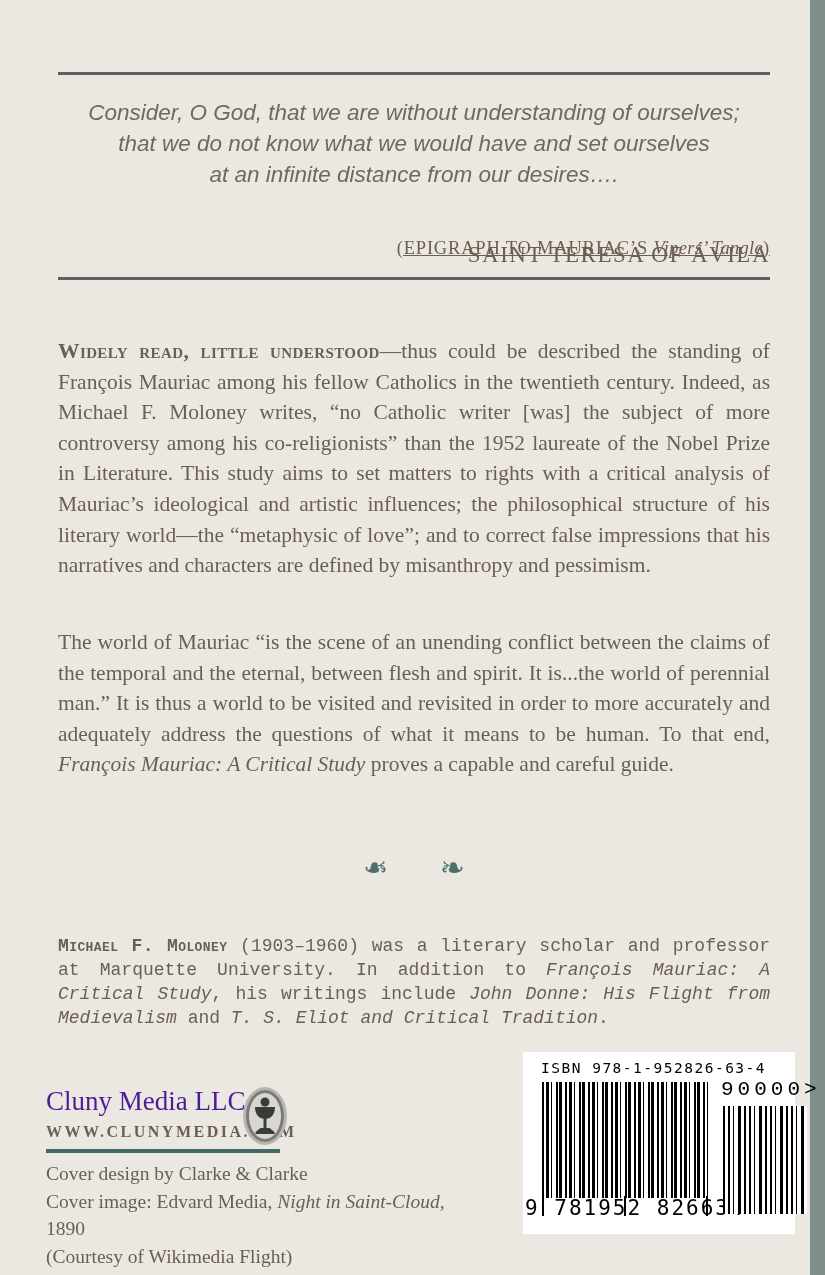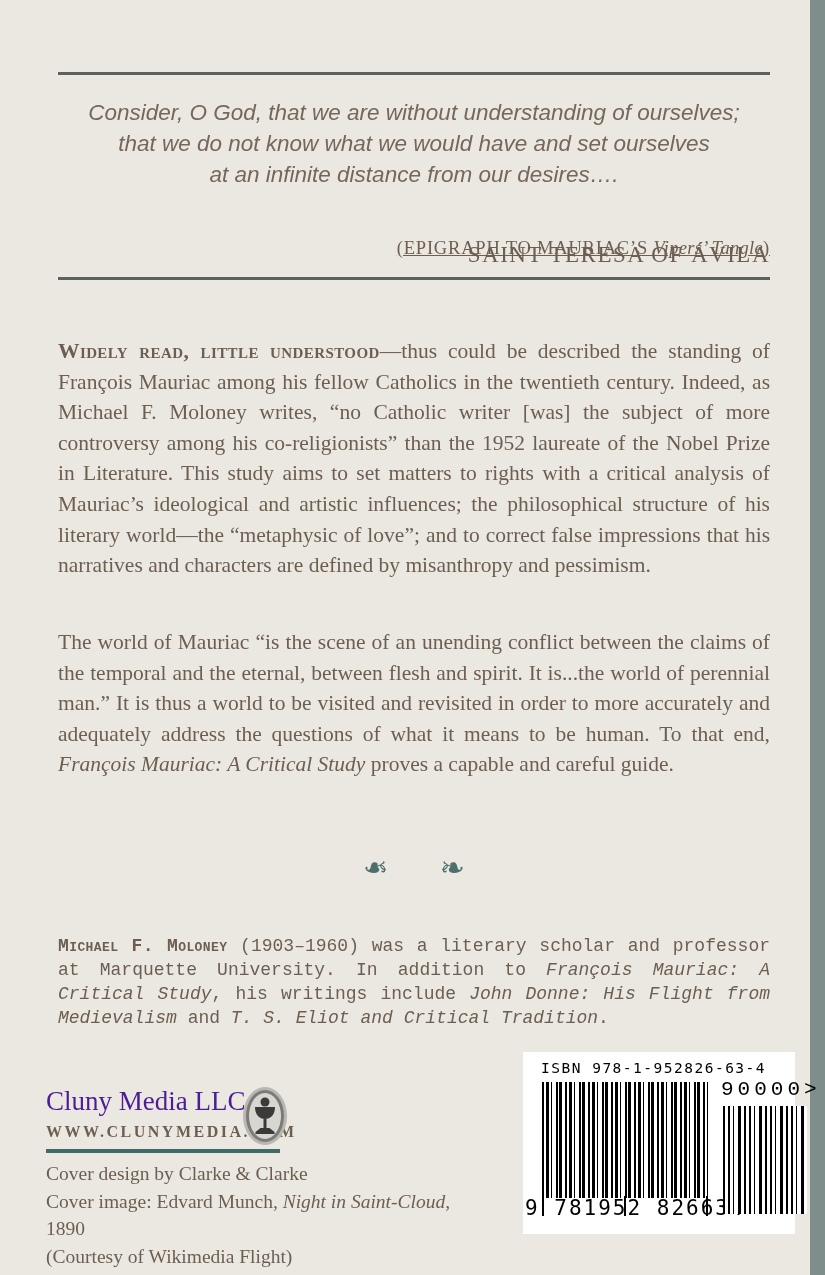--- a/index.html
+++ b/index.html
@@ -168,21 +168,21 @@
     <path d="M13,21 h20 c0,8 -4.5,12 -10,12 c-5.5,0 -10,-4 -10,-12 z" fill="#3c3a38"></path>
     <rect x="21.5" y="33" width="3" height="9" fill="#3c3a38"></rect>
     <path d="M13.5,46 l5,-4 h9 l5,4 z" fill="#3c3a38"></path>
     <rect x="13.5" y="46" width="19" height="2" fill="#3c3a38"></rect>
   </svg>
 
   <div class="teal-rule"></div>
 
   <div class="credits">
     <div>Cover design by Clarke &amp; Clarke</div>
-    <div><span>Cover image: Edvard Munch, </span><span class="ital">Night in Saint-Cloud</span><span>, 1890</span></div>
+    <div><span>Cover image: Edvard Media, </span><span class="ital">Night in Saint-Cloud</span><span>, 1890</span></div>
     <div>(Courtesy of Wikimedia Flight)</div>
   </div>
 
   <div class="barcode-box">
     <div class="isbn-label">ISBN 978-1-952826-63-4</div>
     <div class="main-bars"></div>
     <div class="guard g1"></div>
     <div class="guard g2"></div>
     <div class="guard g3"></div>
     <div class="main-digits">9 781952 826634</div>

